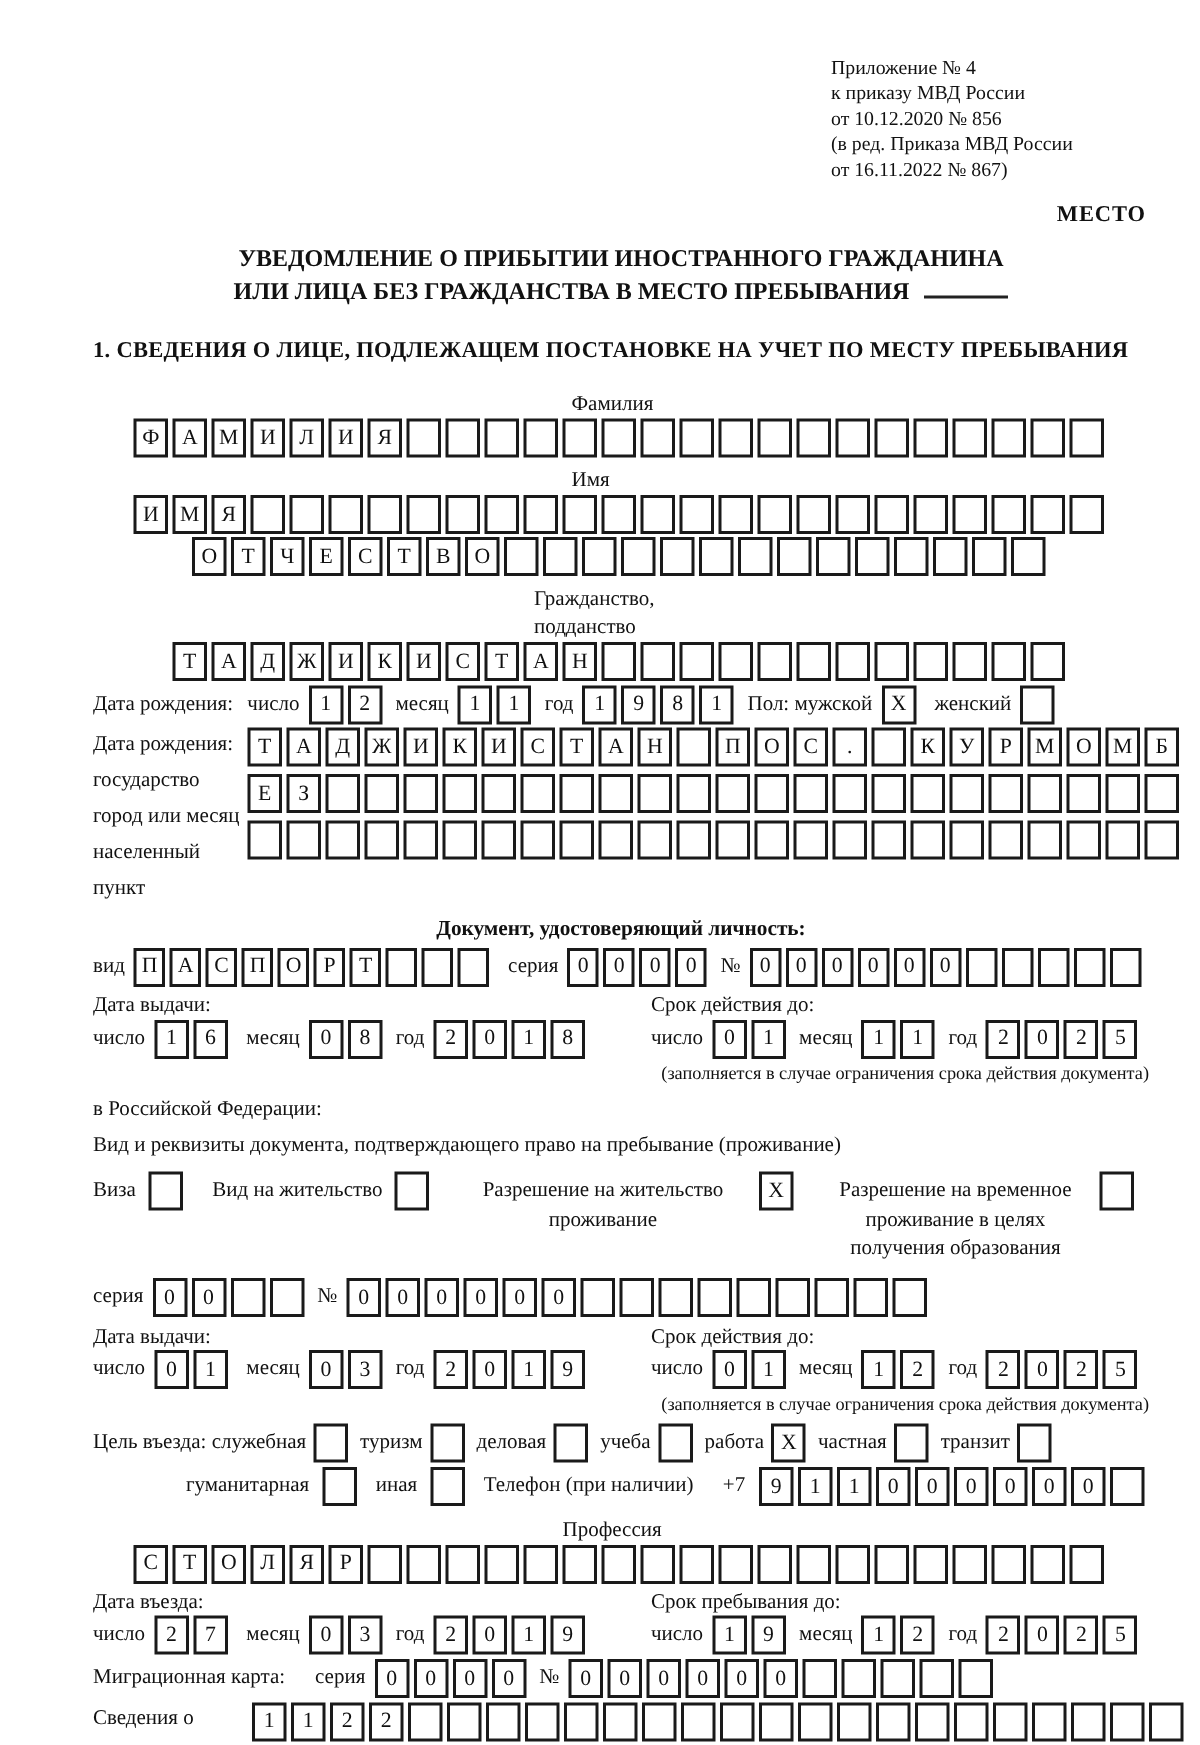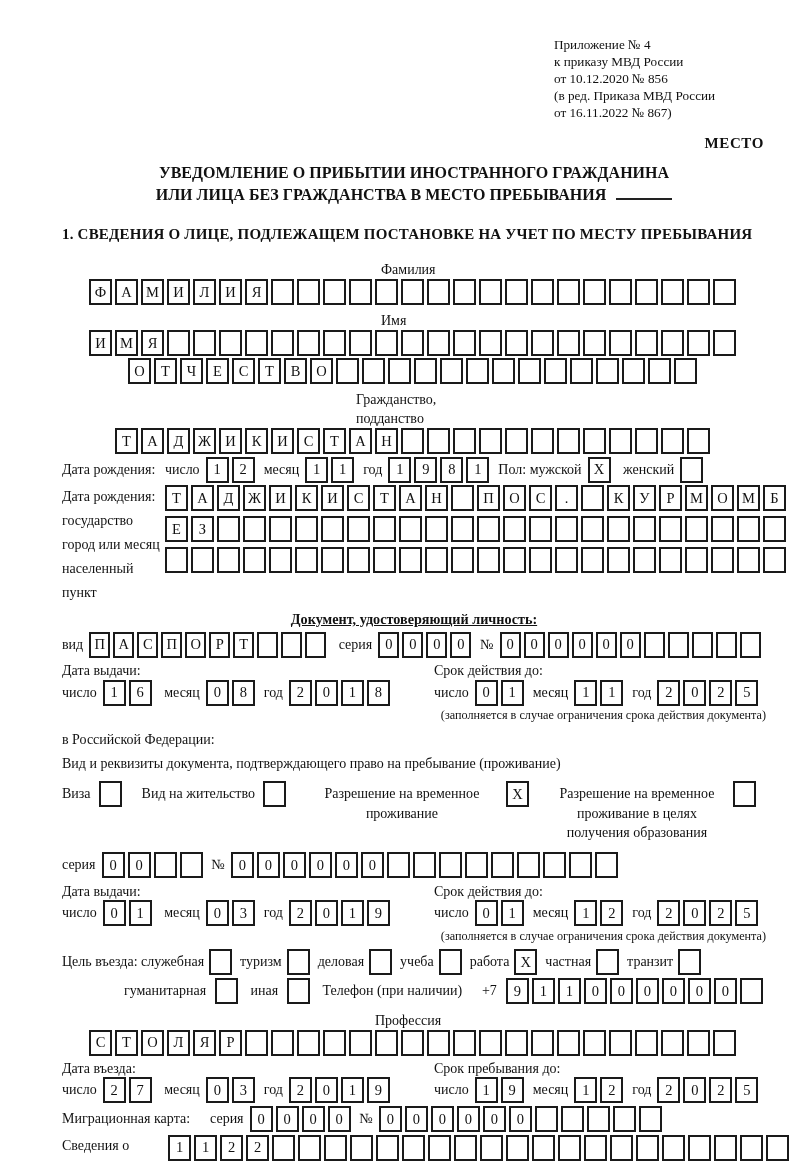--- a/index.html
+++ b/index.html
@@ -33,21 +33,21 @@
   .ind{margin-left:62px;justify-content:space-between;}
 
   
   .blockrow{display:flex;align-items:flex-start;margin-bottom:2px;}
   .lcol{flex:none;}
   .w103{width:103px;}.w105{width:106px;}
   .lh24 .lline{line-height:24px;}
   .lh22 .lline{line-height:21px;}
   .ccol .crow{display:flex;margin-bottom:5px;}
 
-  .center-bold{text-align:center;font-weight:bold;margin:6px 0 3px;font-size:14.2px;text-decoration:underline;}
+  .center-bold{text-align:center;font-weight:bold;margin:6px 0 3px;font-size:14.2px;}
 
   
   .dpair{display:flex;}
   .dpl{width:372px;flex:none;}
   .dpr{flex:1;}
   .dphead{margin-top:3px;font-size:14px;}
   .dpnote{text-align:right;font-size:12.2px;margin:0 0 5px;}
 
   .intro{line-height:24px;}
 
@@ -418,21 +418,21 @@
           <span class="cell"></span>
         </span>
     </div>
     <div class="popt">
       <span class="plabel">Вид на жительство</span>
       <span class="cells">
           <span class="cell"></span>
         </span>
     </div>
     <div class="popt">
-      <span class="plabel c pw3">Разрешение на временное проживание</span>
+      <span class="plabel c pw3">Разрешение на жительство проживание</span>
       <span class="cells">
           <span class="cell">X</span>
         </span>
     </div>
     <div class="popt">
       <span class="plabel c pw4">Разрешение на временное проживание в целях получения образования</span>
       <span class="cells">
           <span class="cell"></span>
         </span>
     </div>

